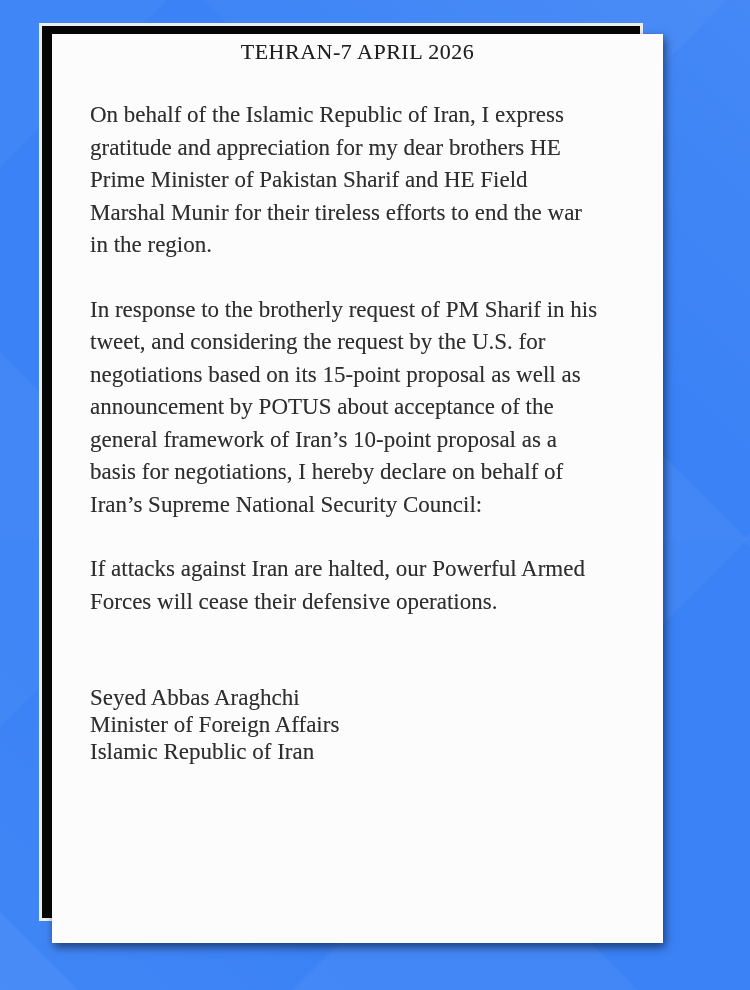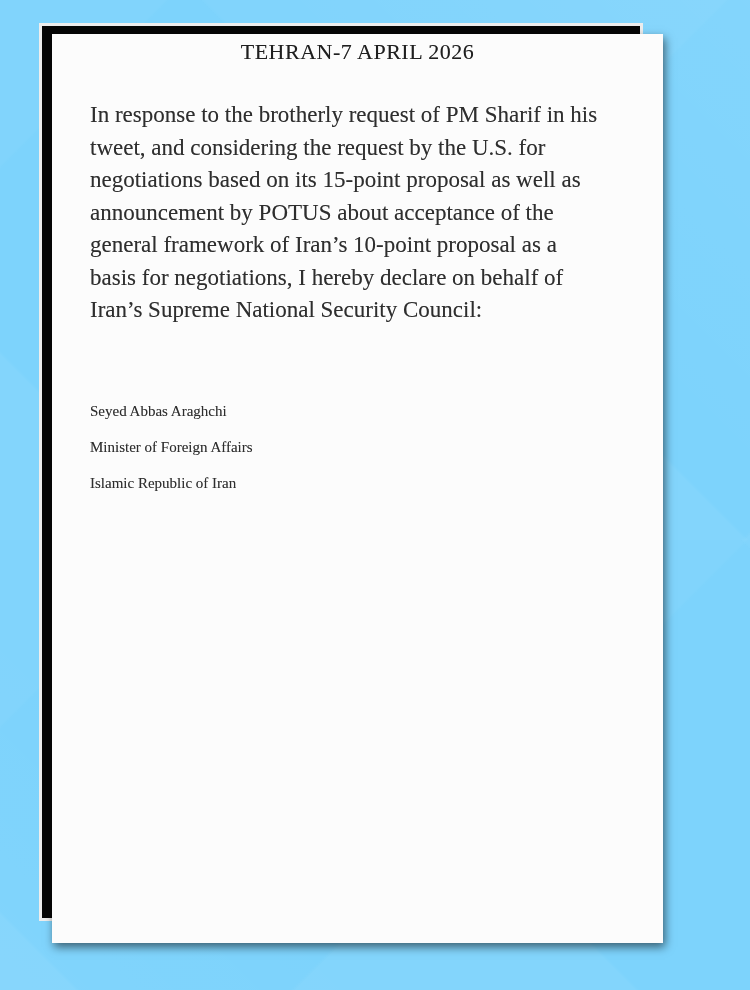--- a/index.html
+++ b/index.html
@@ -5,21 +5,21 @@
   html, body {
     margin: 0;
     padding: 0;
     background: #000;
   }
   .stage {
     position: relative;
     width: 750px;
     height: 990px;
     overflow: hidden;
-    background: #7dd3fc;
+    background: #3b82f6;
     font-family: "Liberation Serif", serif;
   }
   .bg-pattern {
     position: absolute;
     inset: 0;
     background-image:
       linear-gradient(45deg,  rgba(255,255,255,0.045) 25%, transparent 25.4%),
       linear-gradient(-45deg, rgba(255,255,255,0.045) 25%, transparent 25.4%),
       linear-gradient(45deg,  transparent 74.6%, rgba(255,255,255,0.03) 75%),
       linear-gradient(-45deg, transparent 74.6%, rgba(255,255,255,0.03) 75%);
@@ -68,50 +68,57 @@
   }
   .doc-paragraph {
     font-size: 23px;
     line-height: 32.5px;
     color: #2e2e2e;
     white-space: pre;
     margin: 0 0 32px 0;
     text-shadow: 0 0 0.6px rgba(0,0,0,0.3);
   }
   .doc-signature {
-    font-size: 15px;
-    line-height: 36px;
+    font-size: 23px;
+    line-height: 27px;
     color: #2e2e2e;
     white-space: pre;
     margin: 66px 0 0 0;
     text-shadow: 0 0 0.6px rgba(0,0,0,0.3);
   }
 </style>
 </head>
 <body>
 
 <div class="stage">
   <div class="bg-pattern"></div>
   <div class="bg-sheen"></div>
 
   <div class="page-frame"></div>
 
   <div class="paper">
     <div class="paper-inner">
       <div class="doc-title">TEHRAN-7 APRIL 2026</div>
 
+      <div class="doc-paragraph">On behalf of the Islamic Republic of Iran, I express
+gratitude and appreciation for my dear brothers HE
+Prime Minister of Pakistan Sharif and HE Field
+Marshal Munir for their tireless efforts to end the war
+in the region.</div>
 
       <div class="doc-paragraph">In response to the brotherly request of PM Sharif in his
 tweet, and considering the request by the U.S. for
 negotiations based on its 15-point proposal as well as
 announcement by POTUS about acceptance of the
 general framework of Iran’s 10-point proposal as a
 basis for negotiations, I hereby declare on behalf of
 Iran’s Supreme National Security Council:</div>
 
+      <div class="doc-paragraph">If attacks against Iran are halted, our Powerful Armed
+Forces will cease their defensive operations.</div>
 
 
       <div class="doc-signature">Seyed Abbas Araghchi
 Minister of Foreign Affairs
 Islamic Republic of Iran</div>
     </div>
   </div>
 </div>
 
 </body></html>

